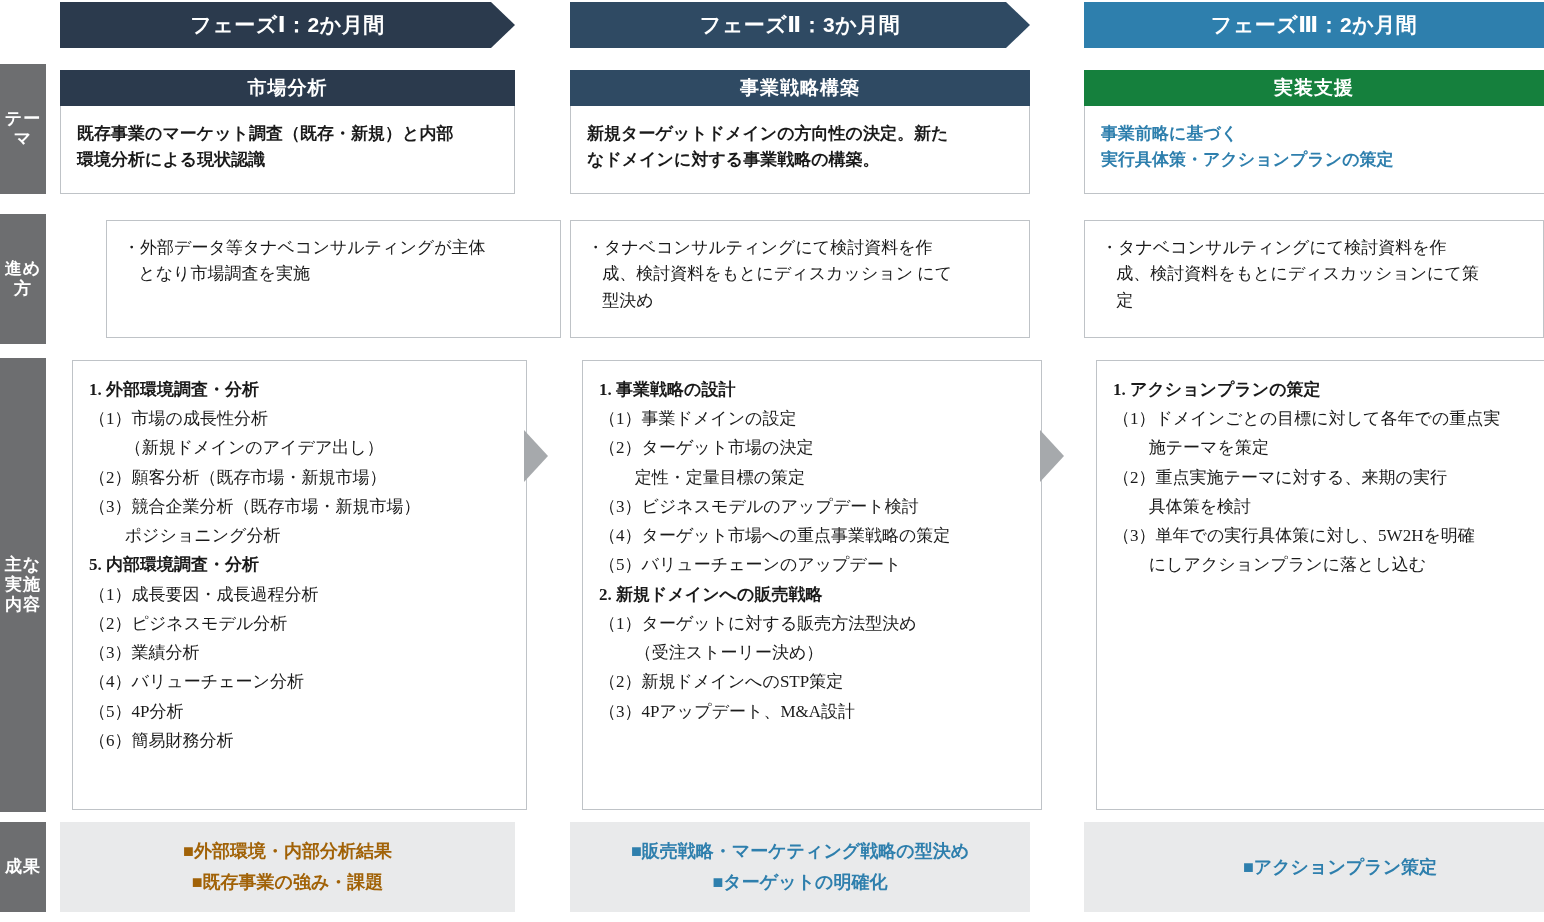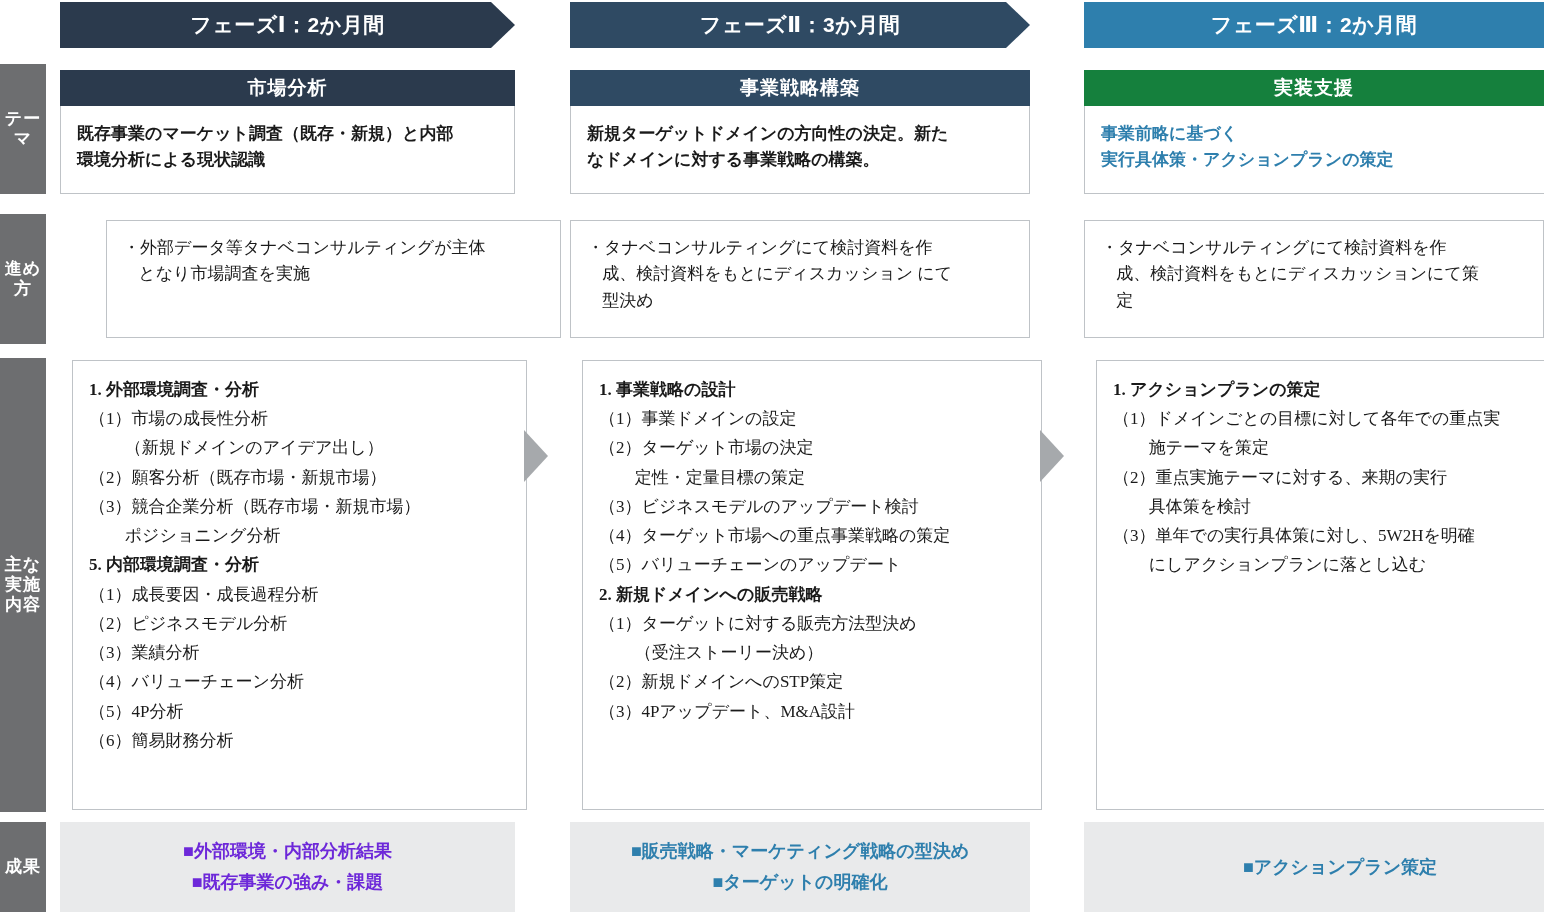--- a/index.html
+++ b/index.html
@@ -172,21 +172,21 @@
     <span class="indent">ポジショニング分析</span>
     <span class="item bold">5. 内部環境調査・分析</span>
     <span class="hang">（1）成長要因・成長過程分析</span>
     <span class="hang">（2）ピジネスモデル分析</span>
     <span class="hang">（3）業績分析</span>
     <span class="hang">（4）バリューチェーン分析</span>
     <span class="hang">（5）4P分析</span>
     <span class="hang">（6）簡易財務分析</span>
   </div>
 
-  <div class="result-box" style="left:60px; width:455px; top:822px; height:90px; color:#6d28d9;">
+  <div class="result-box" style="left:60px; width:455px; top:822px; height:90px; color:#a16207;">
     <span class="line">■外部環境・内部分析結果</span>
     <span class="line">■既存事業の強み・課題</span>
   </div>
 
   <div class="arrow" style="left:524px; top:430px;"></div>
 
   <div class="phase-head chev" style="left:570px; width:460px; top:2px; background:#2f4a63;">
     <span>フェーズⅡ：3か月間</span>
   </div>
 

